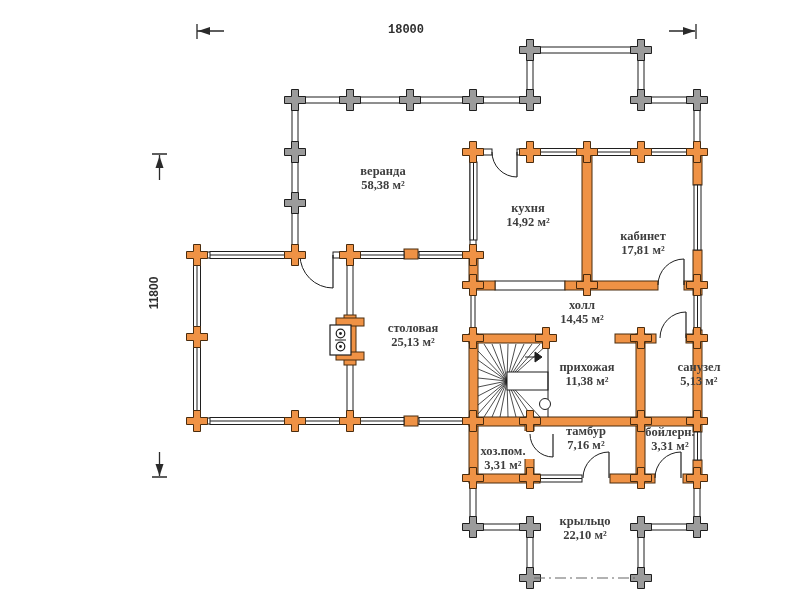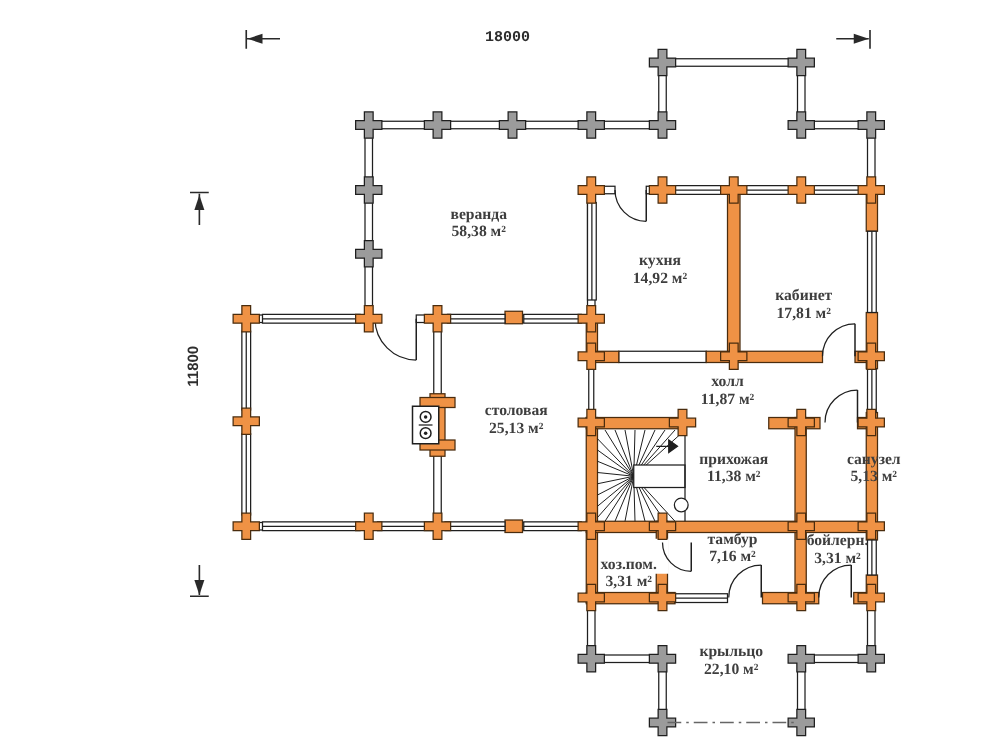--- a/index.html
+++ b/index.html
@@ -311,21 +311,21 @@
   <div class="room r-office">
     <div>кабинет</div>
     <div>17,81 м²</div>
   </div>
   <div class="room r-dining">
     <div>столовая</div>
     <div>25,13 м²</div>
   </div>
   <div class="room r-hall">
     <div>холл</div>
-    <div>11,87 м²</div>
+    <div>14,45 м²</div>
   </div>
   <div class="room r-entry-hall">
     <div>прихожая</div>
     <div>11,38 м²</div>
   </div>
   <div class="room r-bathroom">
     <div>санузел</div>
     <div>5,13 м²</div>
   </div>
   <div class="room r-utility">

